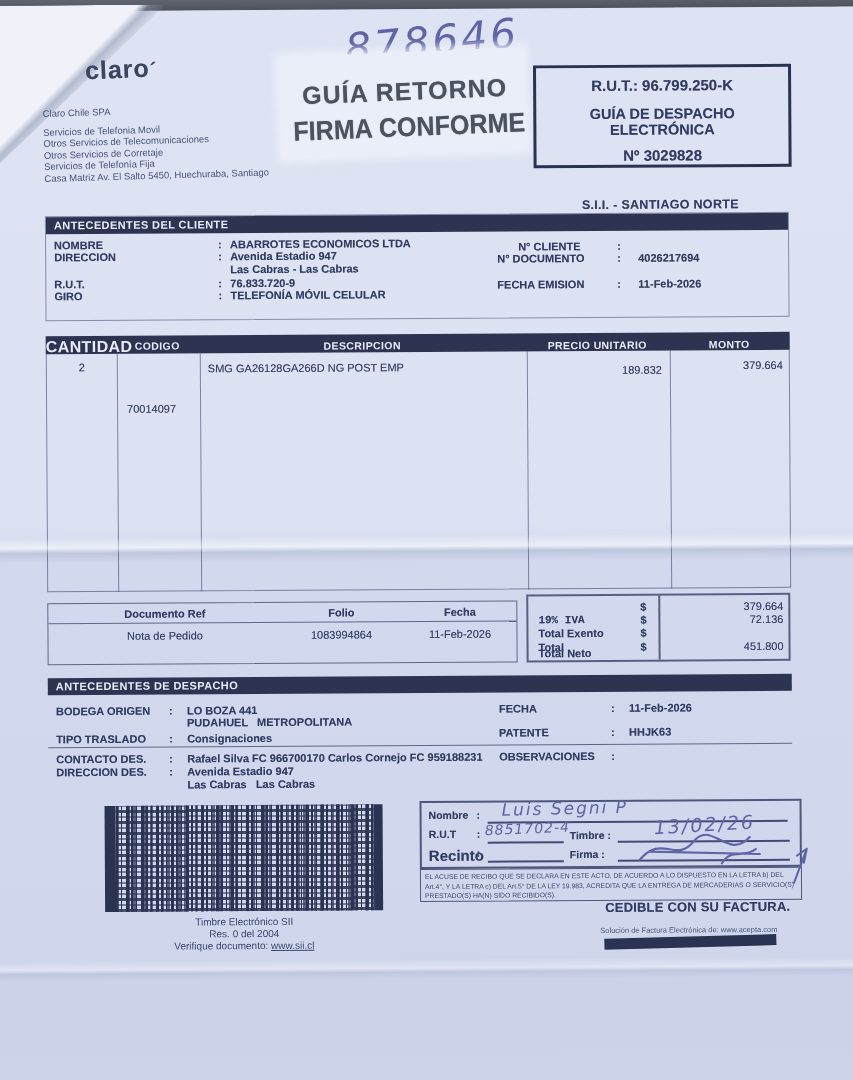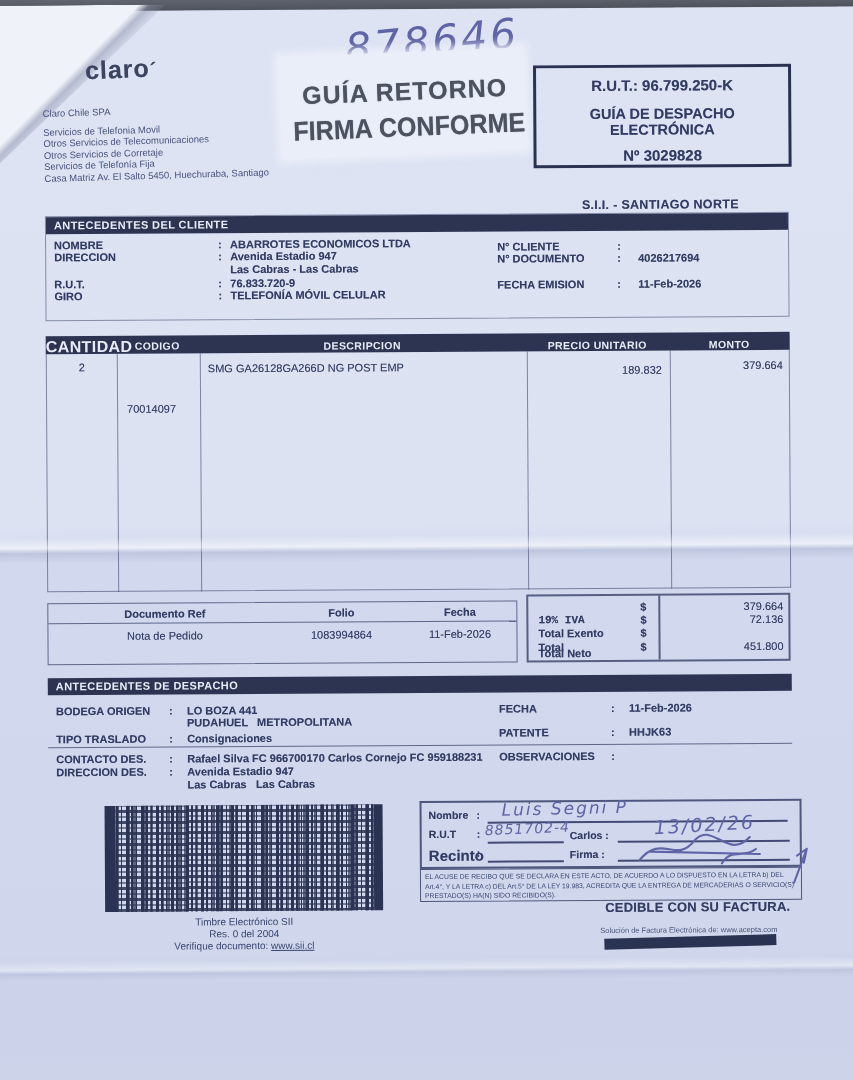--- a/index.html
+++ b/index.html
@@ -75,21 +75,21 @@
       <span class="cell print b" style="left:8px;top:34px;">DIRECCION</span>
       <span class="cell print b" style="left:172px;top:34px;">:</span>
       <span class="cell print b" style="left:184px;top:34px;">Avenida Estadio 947</span>
       <span class="cell print b" style="left:184px;top:47px;">Las Cabras -  Las Cabras</span>
       <span class="cell print b" style="left:8px;top:61px;">R.U.T.</span>
       <span class="cell print b" style="left:172px;top:61px;">:</span>
       <span class="cell print b" style="left:184px;top:61px;">76.833.720-9</span>
       <span class="cell print b" style="left:8px;top:73px;">GIRO</span>
       <span class="cell print b" style="left:172px;top:73px;">:</span>
       <span class="cell print b" style="left:184px;top:73px;">TELEFONÍA MÓVIL CELULAR</span>
-      <span class="cell print b" style="left:451px;top:26px;text-align:right;">N° CLIENTE</span>
+      <span class="cell print b" style="left:472px;top:26px;text-align:right;">N° CLIENTE</span>
       <span class="cell print b" style="left:571px;top:26px;">:</span>
       <span class="cell print b" style="left:592px;top:26px;"></span>
       <span class="cell print b" style="left:451px;top:38px;">N° DOCUMENTO</span>
       <span class="cell print b" style="left:571px;top:38px;">:</span>
       <span class="cell print b" style="left:592px;top:38px;">4026217694</span>
       <span class="cell print b" style="left:451px;top:64px;">FECHA EMISION</span>
       <span class="cell print b" style="left:571px;top:64px;">:</span>
       <span class="cell print b" style="left:592px;top:64px;">11-Feb-2026</span>
     </div>
 
@@ -176,21 +176,21 @@
 
     <div class="box" style="left:428px;top:792px;width:382px;height:68px;border:2px solid rgba(45,55,95,.8);">
       <span class="cell print b" style="left:7px;top:6px;font-size:10.5px;">Nombre</span>
       <span class="cell print b" style="left:55px;top:6px;font-size:10.5px;">:</span>
       <div class="uline" style="left:66px;top:2px;width:300px;height:17px;"></div>
       <span class="hw abs" style="left:80px;top:-4px;font-size:17px;letter-spacing:2px;transform:rotate(-1deg);">Luis Segni P</span>
       <span class="cell print b" style="left:7px;top:25px;font-size:10.5px;">R.U.T</span>
       <span class="cell print b" style="left:55px;top:25px;font-size:10.5px;">:</span>
       <div class="uline" style="left:66px;top:22px;width:76px;height:17px;"></div>
       <span class="hw abs" style="left:63px;top:18px;font-size:14px;letter-spacing:1px;transform:rotate(-2deg);">8851702-4</span>
-      <span class="cell print b" style="left:148px;top:27px;font-size:10.5px;">Carlos :</span>
+      <span class="cell print b" style="left:148px;top:27px;font-size:10.5px;">Timbre :</span>
       <div class="uline" style="left:196px;top:22px;width:172px;height:17px;"></div>
       <span class="hw abs" style="left:232px;top:12px;font-size:19px;letter-spacing:2px;transform:rotate(-3deg);">13/02/26</span>
       <span class="cell print b" style="left:7px;top:44px;font-size:15px;">Recinto</span>
       <span class="cell print b" style="left:55px;top:44px;font-size:10.5px;">:</span>
       <div class="uline" style="left:66px;top:41px;width:76px;height:17px;"></div>
       <span class="cell print b" style="left:148px;top:46px;font-size:10.5px;">Firma :</span>
       <div class="uline" style="left:196px;top:41px;width:172px;height:17px;"></div>
       <svg class="abs" style="left:210px;top:26px;" width="150" height="40">
         <path d="M8 32 C 30 6, 44 36, 62 14 S 96 34, 118 10 M 18 24 L 128 27 M 90 36 C 100 20, 112 32, 124 22" fill="none" stroke="#5f64a6" stroke-width="2.2" stroke-linecap="round"></path>
       </svg>

